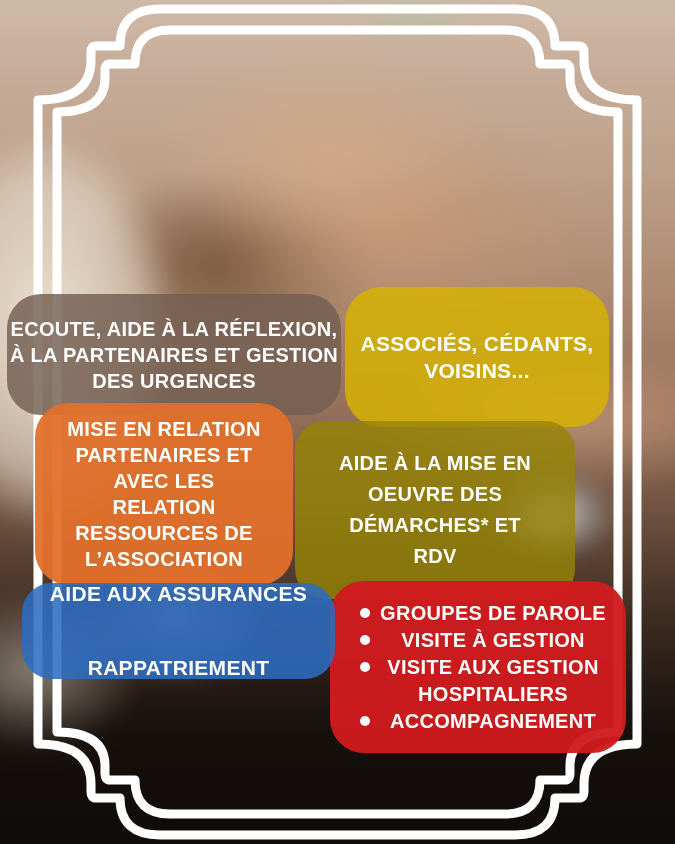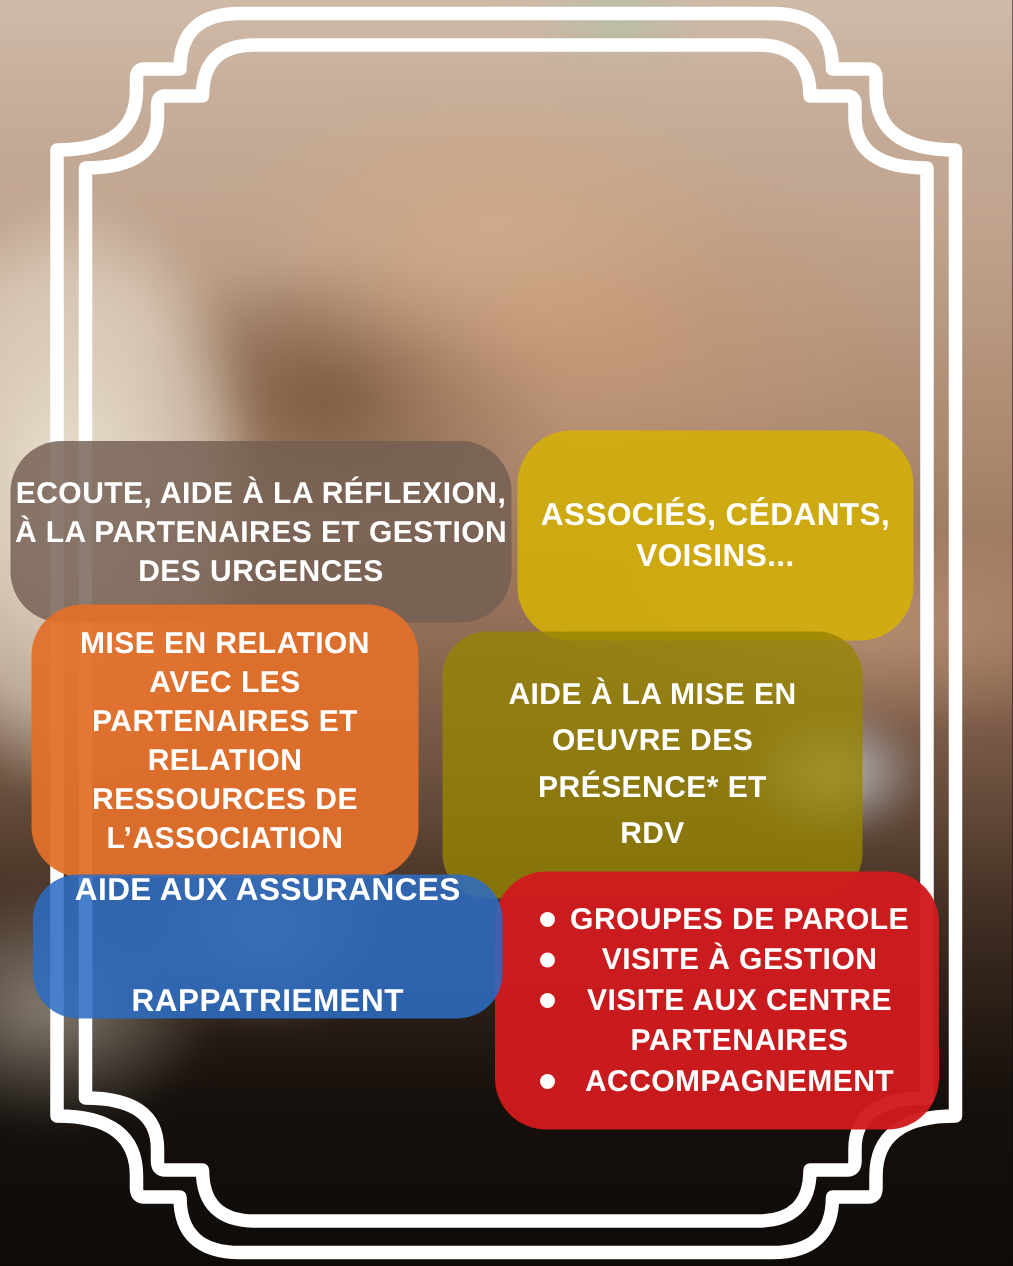--- a/index.html
+++ b/index.html
@@ -25,21 +25,21 @@
   
   .frame{position:absolute;inset:0;z-index:1;}
   
   .card{
     position:absolute;display:flex;flex-direction:column;align-items:center;justify-content:center;
     color:#fff;font-weight:800;text-align:center;letter-spacing:.3px;
   }
   .card .line{white-space:pre;}
   .card-ecoute      {left:7px;  top:294px;width:334px;height:121px;border-radius:34px;font-size:20px;line-height:26px;z-index:2;}
   .card-mediation   {left:345px;top:287px;width:264px;height:140px;border-radius:36px;font-size:21px;line-height:27px;z-index:2;}
-  .card-relation    {left:21px; top:403px;width:258px;height:182px;border-radius:34px;font-size:20px;line-height:26px;z-index:3;}
+  .card-relation    {left:35px; top:403px;width:258px;height:182px;border-radius:34px;font-size:20px;line-height:26px;z-index:3;}
   .card-demarches   {left:295px;top:421px;width:280px;height:178px;border-radius:30px;font-size:20px;line-height:31px;z-index:3;}
   .card-assurances  {left:22px; top:583px;width:313px;height:96px; border-radius:30px;font-size:21px;line-height:28px;z-index:5;gap:46px;}
   .card-accomp      {left:330px;top:581px;width:296px;height:172px;border-radius:34px;font-size:20px;line-height:27px;z-index:4;
                      align-items:stretch;padding:0 18px 0 20px;box-sizing:border-box;}
   .bullet-row{display:flex;align-items:flex-start;}
   .bullet-dot{
     flex:0 0 auto;width:10px;height:10px;border-radius:50%;background:#fff;
     margin:8px 8px 0 10px;
   }
   .bullet-text{flex:1;text-align:center;}
@@ -74,46 +74,46 @@
     <div class="line">DES URGENCES</div>
   </div>
 
   <div class="card card-mediation" style="background: rgba(213, 177, 5, 0.86);">
     <div class="line">ASSOCIÉS, CÉDANTS,</div>
     <div class="line">VOISINS...</div>
   </div>
 
   <div class="card card-relation" style="background: rgba(226, 112, 43, 0.95);">
     <div class="line">MISE EN RELATION</div>
+    <div class="line">PARTENAIRES ET</div>
     <div class="line">AVEC LES</div>
-    <div class="line">PARTENAIRES ET</div>
     <div class="line">RELATION</div>
     <div class="line">RESSOURCES DE</div>
     <div class="line">L’ASSOCIATION</div>
   </div>
 
   <div class="card card-demarches" style="background: rgba(150, 132, 4, 0.8);">
     <div class="line">AIDE À LA MISE EN</div>
     <div class="line">OEUVRE DES</div>
-    <div class="line">PRÉSENCE* ET</div>
+    <div class="line">DÉMARCHES* ET</div>
     <div class="line">RDV</div>
   </div>
 
   <div class="card card-accomp" style="background: rgba(208, 27, 30, 0.96);">
     <div class="bullet-row">
       <span class="bullet-dot"></span>
       <span class="bullet-text">GROUPES DE PAROLE</span>
     </div>
     <div class="bullet-row">
       <span class="bullet-dot"></span>
       <span class="bullet-text">VISITE À GESTION</span>
     </div>
     <div class="bullet-row">
       <span class="bullet-dot"></span>
-      <span class="bullet-text">VISITE AUX CENTRE PARTENAIRES</span>
+      <span class="bullet-text">VISITE AUX GESTION HOSPITALIERS</span>
     </div>
     <div class="bullet-row">
       <span class="bullet-dot"></span>
       <span class="bullet-text">ACCOMPAGNEMENT</span>
     </div>
   </div>
 
   <div class="card card-assurances" style="background: rgba(45, 108, 194, 0.87);">
     <div class="line">AIDE AUX ASSURANCES</div>
     <div class="line">RAPPATRIEMENT</div>

